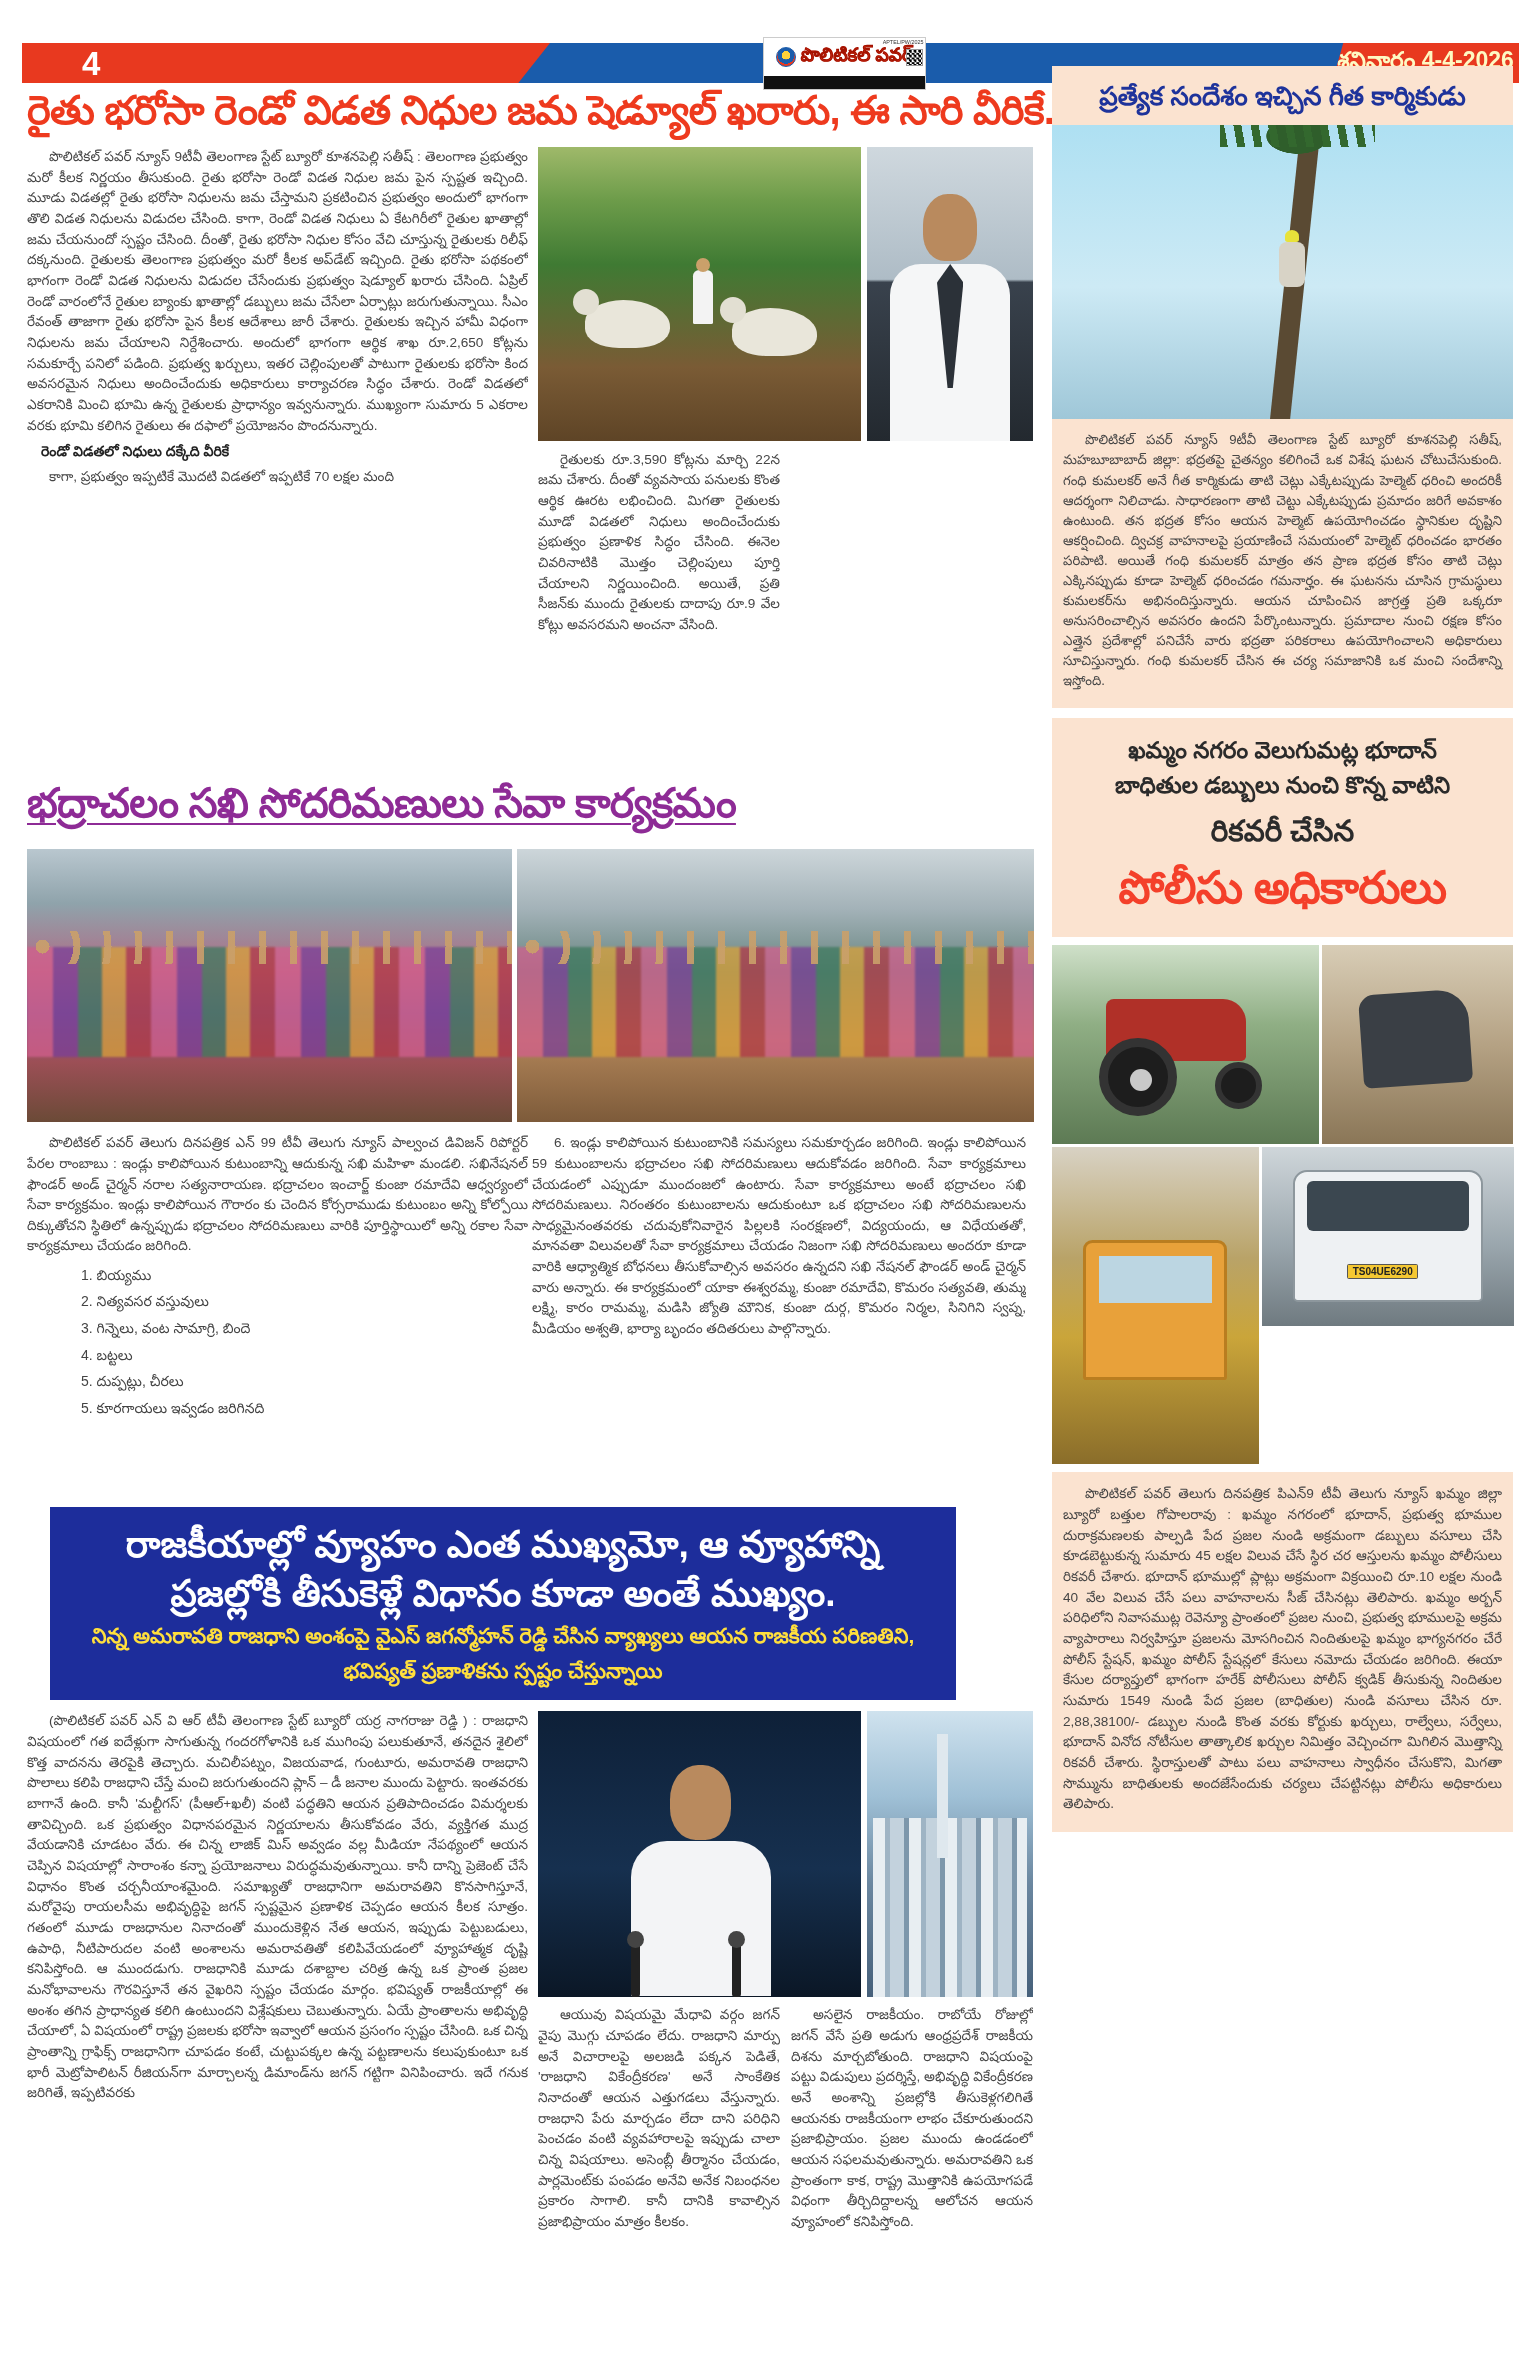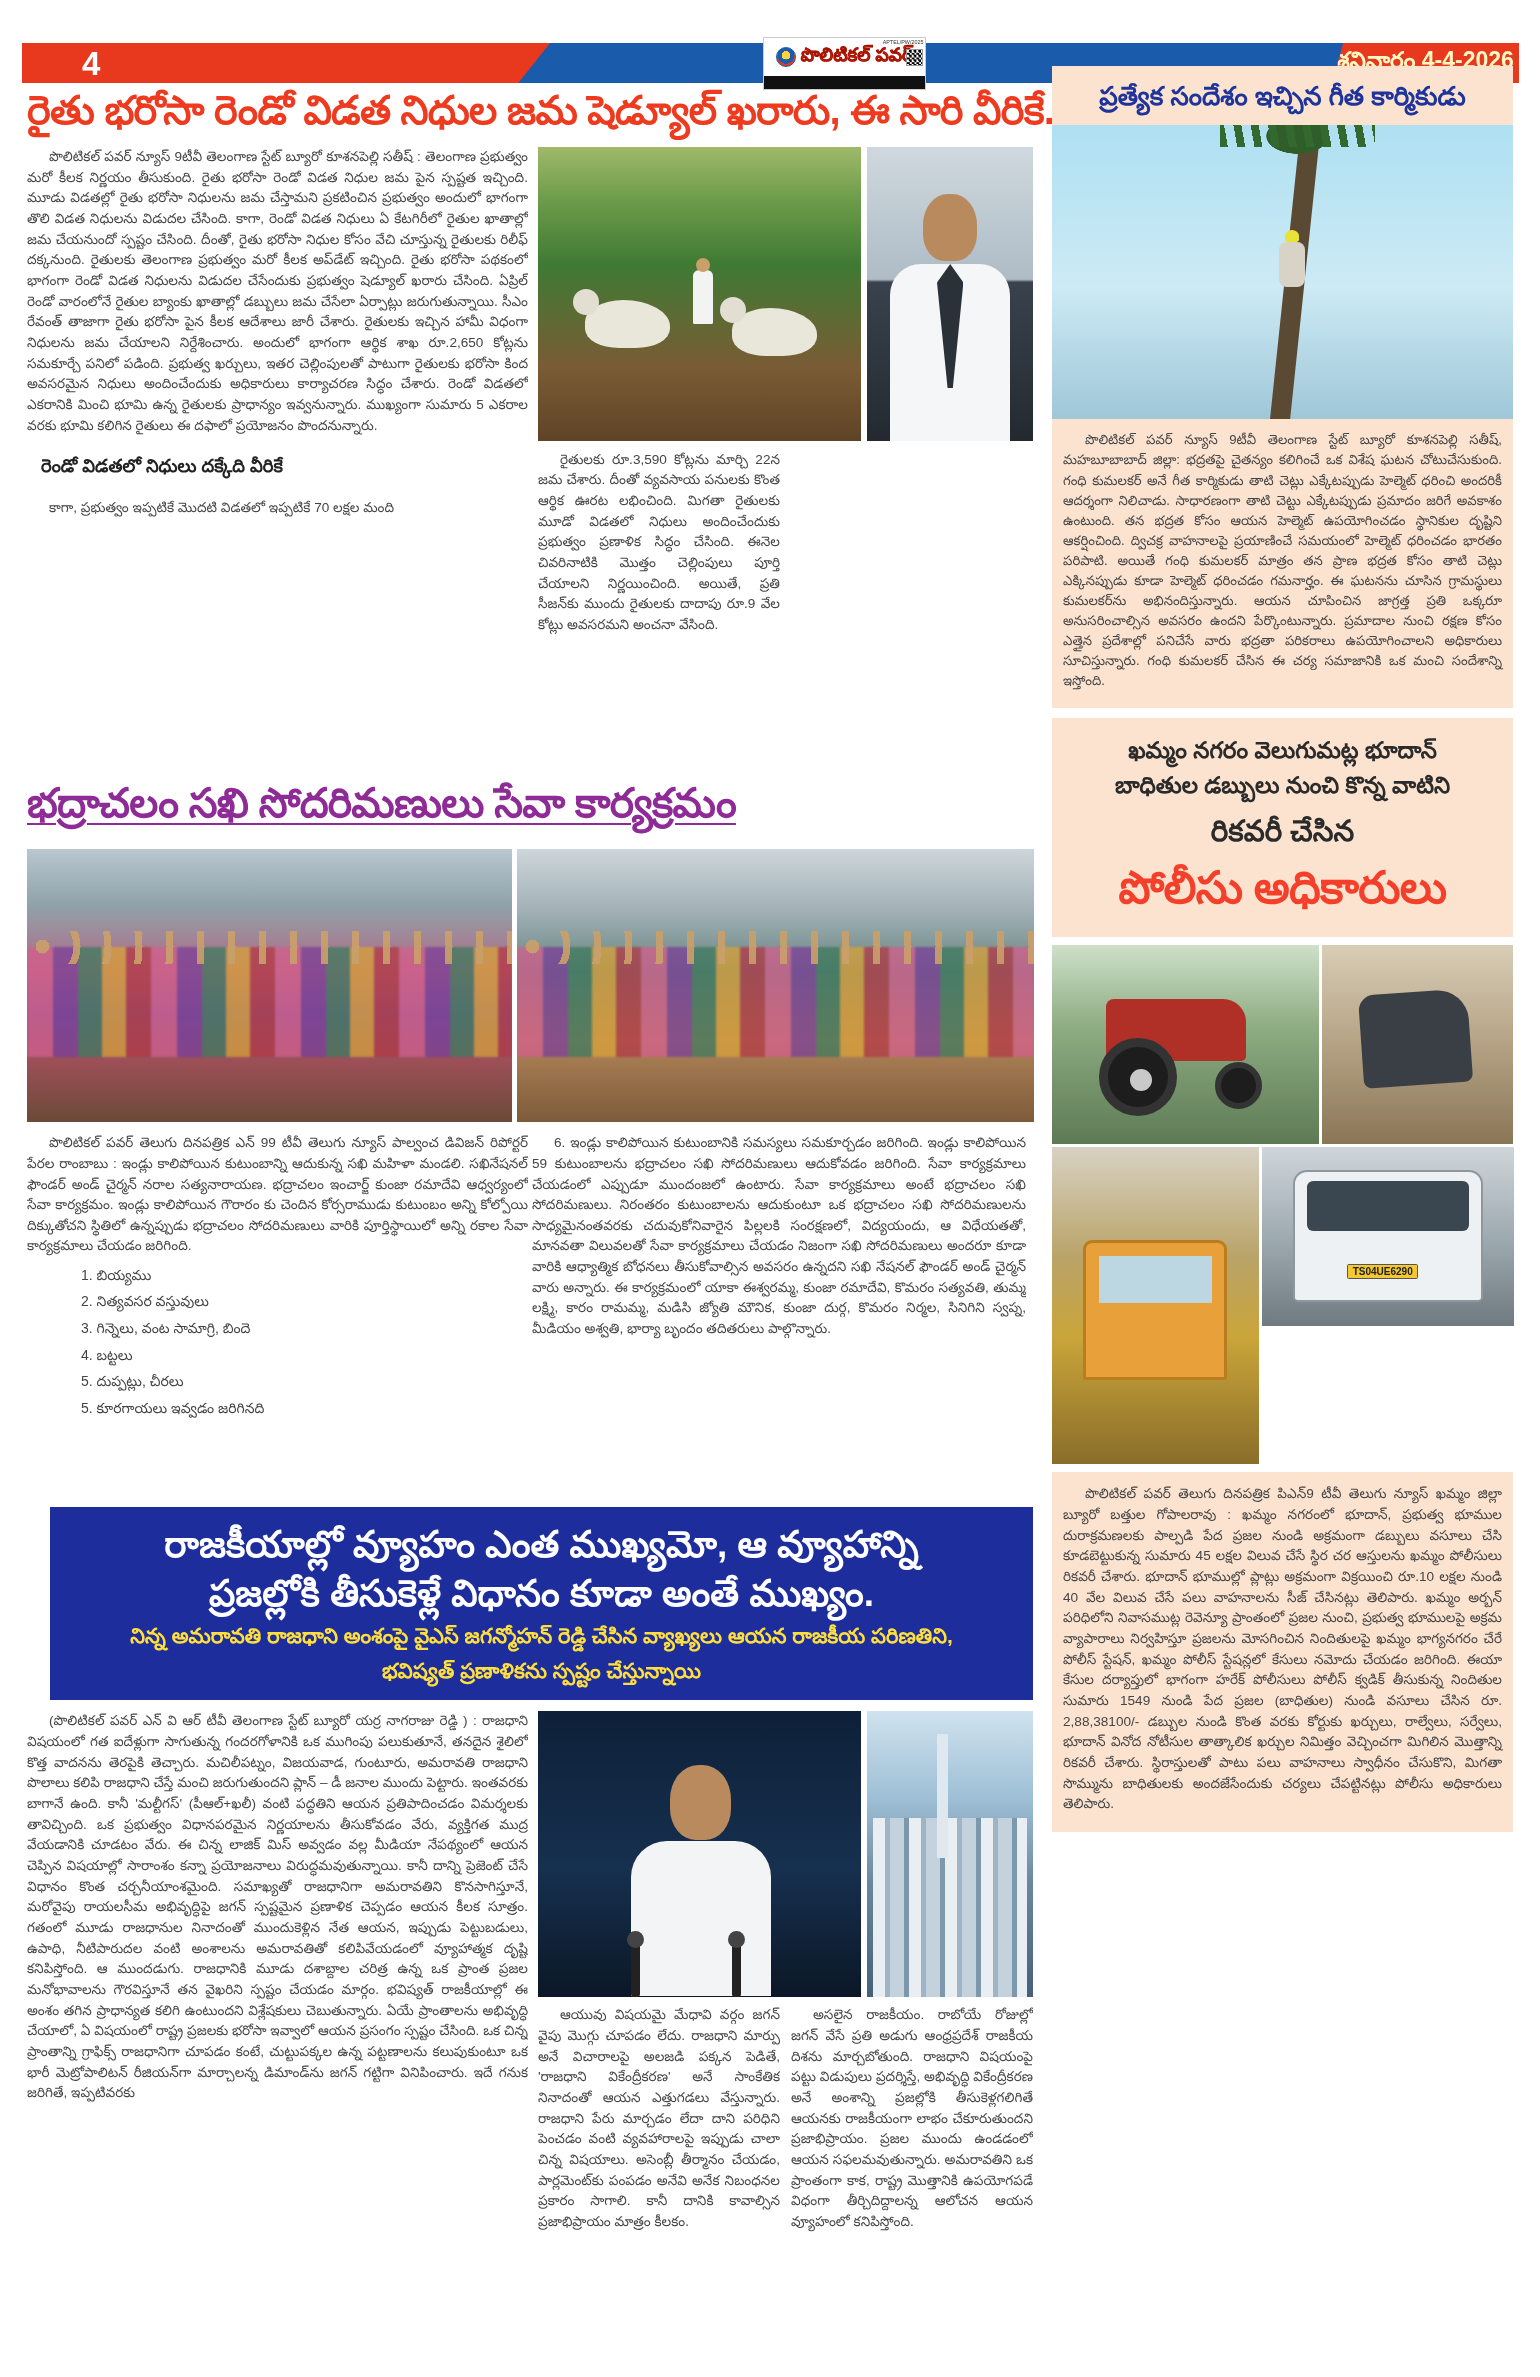--- a/index.html
+++ b/index.html
@@ -25,21 +25,21 @@
   .logo-qr { position:absolute; right:2.3px; top:11px; width:17px; height:17px;
              background:repeating-conic-gradient(#000 0 25%, #fff 0 50%); background-size:4.7px 4.7px; border:0.8px solid #999; }
 
   
   .content { position:absolute; left:27px; top:87px; width:1487px; }
   .left-main { position:absolute; left:0; top:0; width:1007px; }
   .right-rail { position:absolute; left:1025px; top:-21px; width:461px; }
 
   .body-txt { font-size:13.6px; line-height:1.52; color:#454545; text-align:justify; }
   .body-txt p { margin-bottom:4.7px; text-indent:22px; }
-  .bold-sub { font-weight:bold; color:#222; margin:17px 0; text-indent:14px; font-size:18px; }
+  .bold-sub { font-weight:bold; color:#222; margin:5px 0; text-indent:14px; font-size:14px; }
 
   
   .hl-red { color:#ee3a1e; font-size:40px; font-weight:bold; line-height:1.15; white-space:nowrap; letter-spacing:-0.8px; }
   .art1 { position:relative; height:628px; margin-top:7.8px; }
   .art1-c1 { position:absolute; left:0; top:6.2px; width:501px; height:617px; overflow:hidden; }
   .ph-farmer { position:absolute; left:511px; top:6.2px; width:323px; height:294px;
     background:linear-gradient(180deg,#9fb96a 0%,#6d9c4a 18%,#3f7a33 40%,#7a5b35 75%,#5e4426 100%); overflow:hidden; }
   .ox { position:absolute; width:85px; height:48px; background:#e9e6da; border-radius:45% 55% 40% 40%; bottom:93px; }
   .ox:after { content:""; position:absolute; left:-12.4px; top:-11px; width:26.4px; height:26.4px; background:#e2dfd2; border-radius:50%; }
   .farmer-fig { position:absolute; left:155px; bottom:117px; width:20px; height:54px; background:#f3f3f3; border-radius:6.2px 6.2px 1.6px 1.6px; }
@@ -60,21 +60,21 @@
   .crowd:before { content:""; position:absolute; left:0; top:36%; width:100%; height:40%;
      background:repeating-linear-gradient(90deg,#d35f8d 0 26.4px,#7b3f98 26.4px 51px,#3f7a5f 51px 75px,#d8a13a 75px 99px,#b23a46 99px 124px); filter:blur(0.8px); opacity:.75; }
   .crowd:after { content:""; position:absolute; left:0; top:30%; width:100%; height:12%;
      background:repeating-radial-gradient(circle at 15.5px 15.5px,#caa06a 0 7px,transparent 7px 31px); opacity:.9; }
   .art3 { position:relative; height:365px; margin-top:11px; }
   .art3-c1 { position:absolute; left:0; top:0; width:501px; height:365px; overflow:hidden; }
   .art3-c2 { position:absolute; left:505px; top:0; width:494px; height:365px; overflow:hidden; }
   .num-list { margin:4.7px 0 0 54px; font-size:14px; color:#444; line-height:1.9; }
 
   
-  .banner { margin:9.3px 0 0 23px; width:983px; height:193px; background:#1d2d9b; color:#fff; text-align:center;
+  .banner { margin:9.3px 0 0 23px; width:906px; height:193px; background:#1d2d9b; color:#fff; text-align:center;
             display:flex; flex-direction:column; justify-content:center; gap:3.1px; padding:7.8px 12.4px; }
   .banner .w1 { font-size:37px; font-weight:bold; line-height:1.25; }
   .banner .y1 { color:#ffdf3d; font-size:21px; font-weight:bold; line-height:1.5; }
 
   
   .art4 { position:relative; height:744px; margin-top:11px; }
   .art4-c1 { position:absolute; left:0; top:0; width:501px; height:744px; overflow:hidden; }
   .ph-jagan { position:absolute; left:511px; top:0; width:323px; height:286px;
      background:linear-gradient(180deg,#0e2038 0%,#16304f 55%,#0b1726 100%); overflow:hidden; }
   .jg-head { position:absolute; left:132px; top:54px; width:61px; height:75px; background:#b98a5e; border-radius:46% 46% 42% 42%; }

